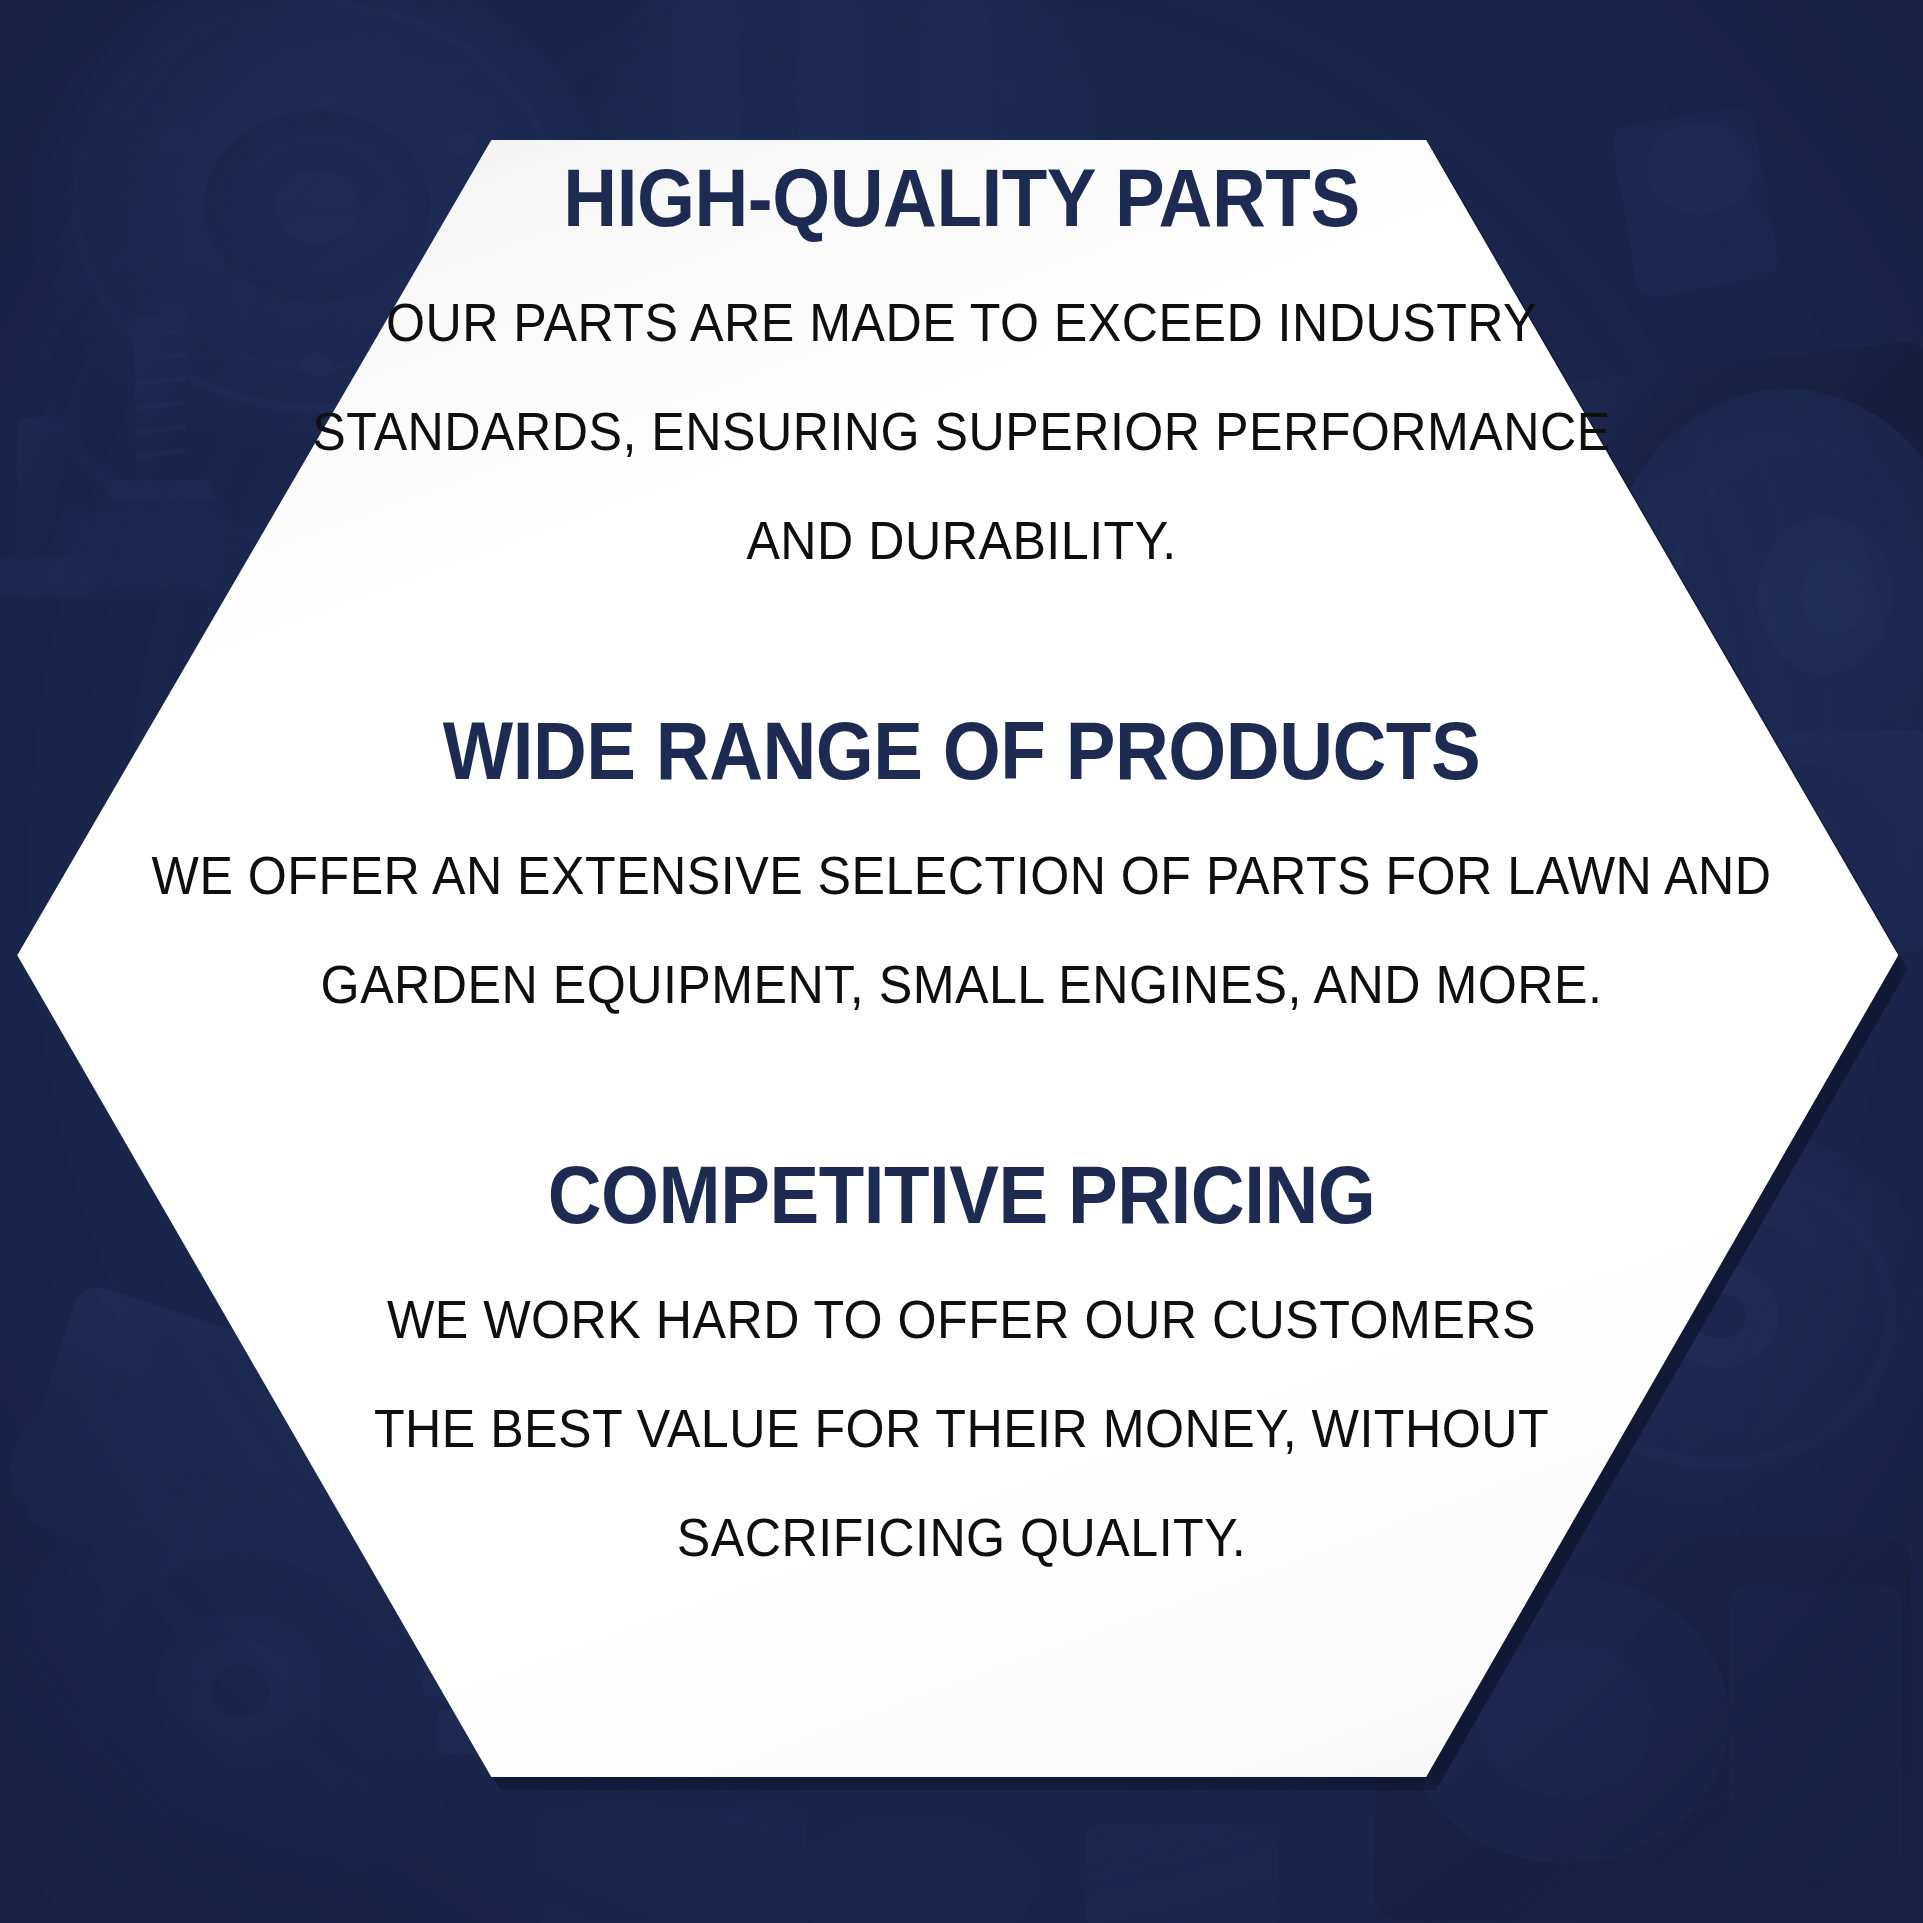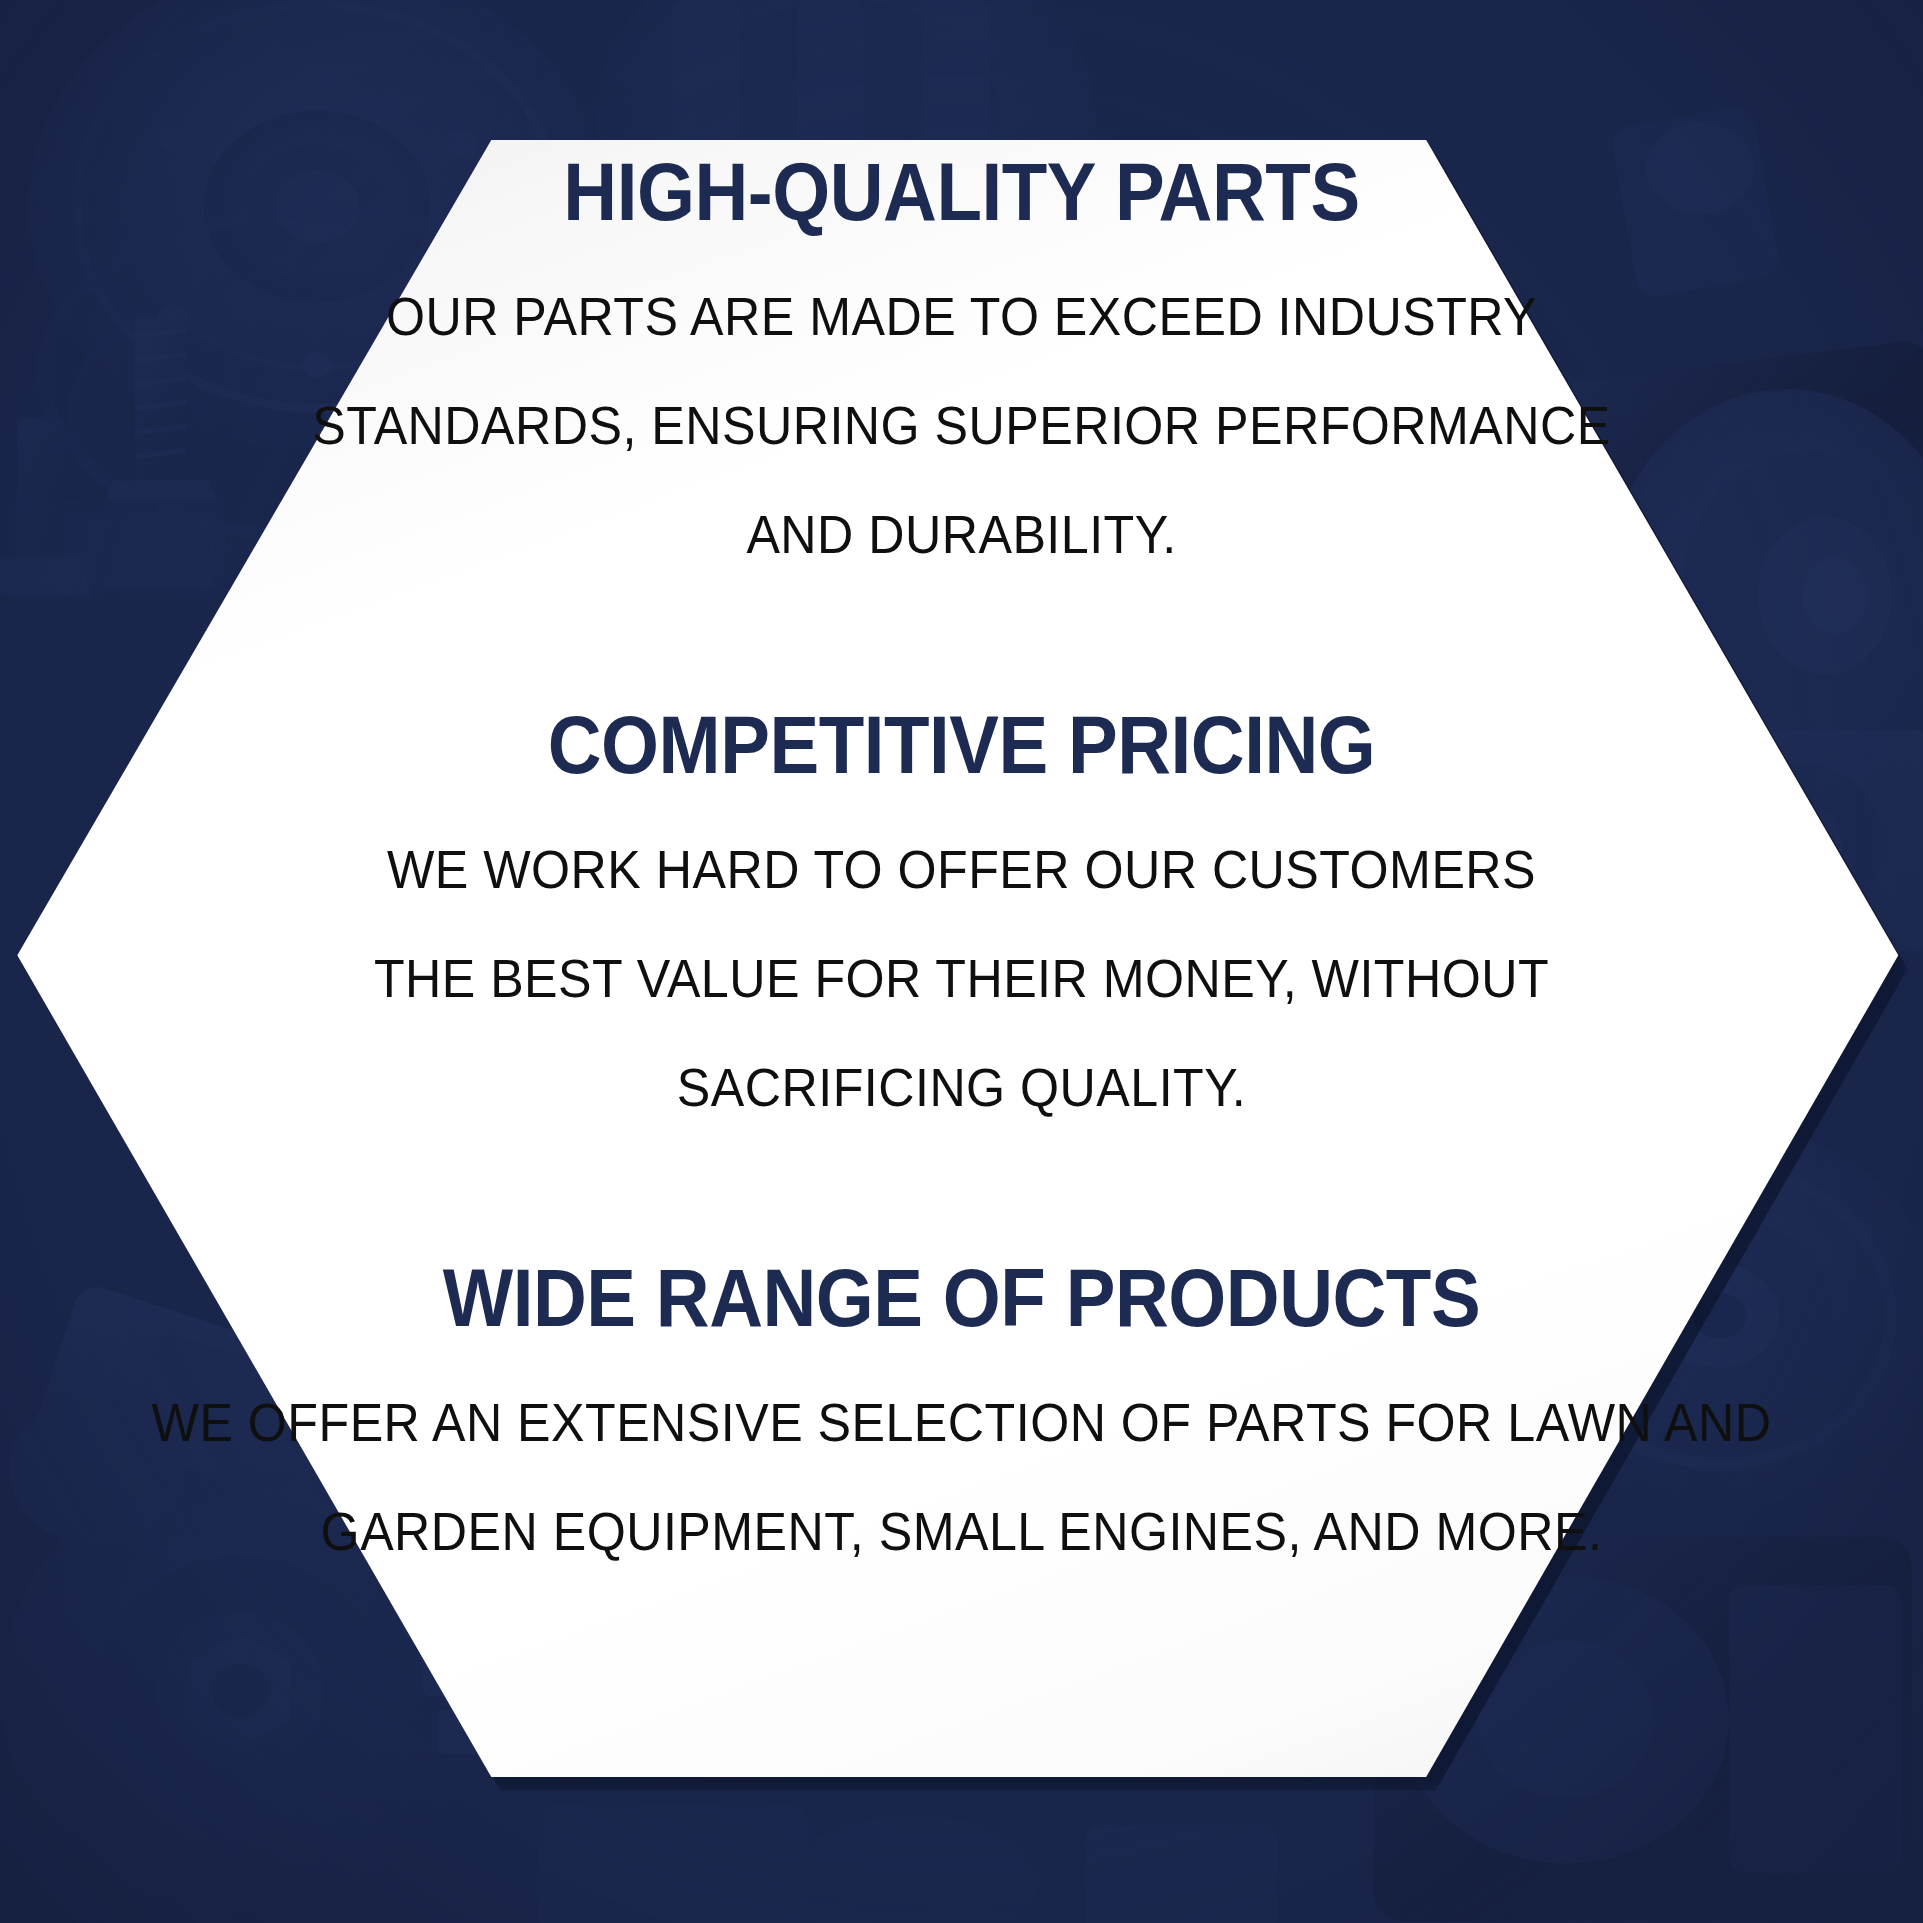--- a/index.html
+++ b/index.html
@@ -104,21 +104,21 @@
     justify-content: flex-start;
     padding-top: 144px;
     box-sizing: border-box;
   }
 
   .block {
     width: 100%;
     text-align: center;
   }
 
-  .block-1 { margin-top: 8px; }
+  .block-1 { margin-top: 14px; }
   .block-2 { margin-top: 144px; }
   .block-3 { margin-top: 144px; }
 
   .heading {
     font-family: "Liberation Sans", sans-serif;
     font-weight: bold;
     color: #1d2b52;
     font-size: 81px;
     line-height: 1.0;
     letter-spacing: -0.5px;
@@ -307,29 +307,29 @@
 
   <div class="content">
 
     <div class="block block-1">
       <h2 class="heading">HIGH-QUALITY PARTS</h2>
       <p class="body-line">OUR PARTS ARE MADE TO EXCEED INDUSTRY</p>
       <p class="body-line">STANDARDS, ENSURING SUPERIOR PERFORMANCE</p>
       <p class="body-line">AND DURABILITY.</p>
     </div>
 
+    <div class="block block-2">
+      <h2 class="heading">WIDE RANGE OF PRODUCTS</h2>
+      <p class="body-line">WE OFFER AN EXTENSIVE SELECTION OF PARTS FOR LAWN AND</p>
+      <p class="body-line">GARDEN EQUIPMENT, SMALL ENGINES, AND MORE.</p>
+    </div>
+
     <div class="block block-3">
       <h2 class="heading">COMPETITIVE PRICING</h2>
       <p class="body-line">WE WORK HARD TO OFFER OUR CUSTOMERS</p>
       <p class="body-line">THE BEST VALUE FOR THEIR MONEY, WITHOUT</p>
       <p class="body-line">SACRIFICING QUALITY.</p>
     </div>
 
-    <div class="block block-2">
-      <h2 class="heading">WIDE RANGE OF PRODUCTS</h2>
-      <p class="body-line">WE OFFER AN EXTENSIVE SELECTION OF PARTS FOR LAWN AND</p>
-      <p class="body-line">GARDEN EQUIPMENT, SMALL ENGINES, AND MORE.</p>
-    </div>
-
   </div>
 
 </div>
 
 
 </body></html>

